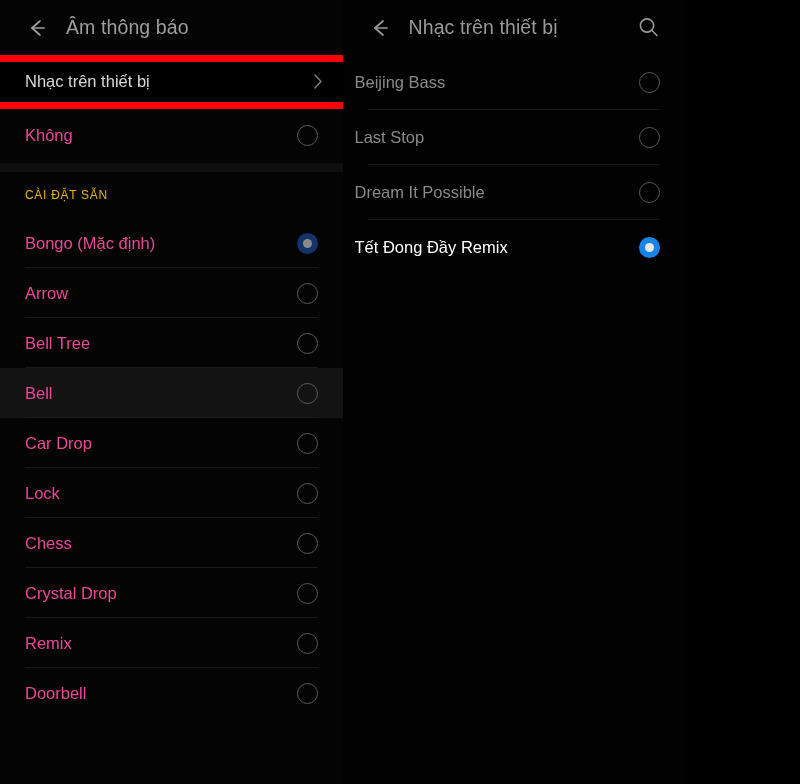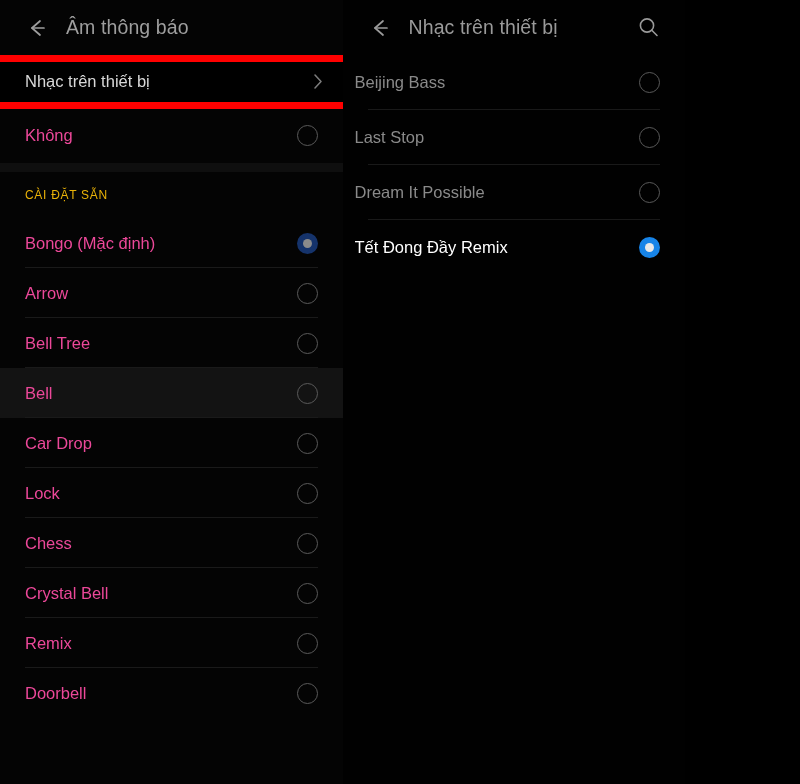--- a/index.html
+++ b/index.html
@@ -166,21 +166,21 @@
           <span class="row-label">Lock</span>
           <span class="radio"></span>
           <span class="row-sep"></span>
         </div>
         <div class="row">
           <span class="row-label">Chess</span>
           <span class="radio"></span>
           <span class="row-sep"></span>
         </div>
         <div class="row">
-          <span class="row-label">Crystal Bell</span>
+          <span class="row-label">Crystal Drop</span>
           <span class="radio"></span>
           <span class="row-sep"></span>
         </div>
         <div class="row">
           <span class="row-label">Remix</span>
           <span class="radio"></span>
           <span class="row-sep"></span>
         </div>
         <div class="row">
           <span class="row-label">Doorbell</span>

